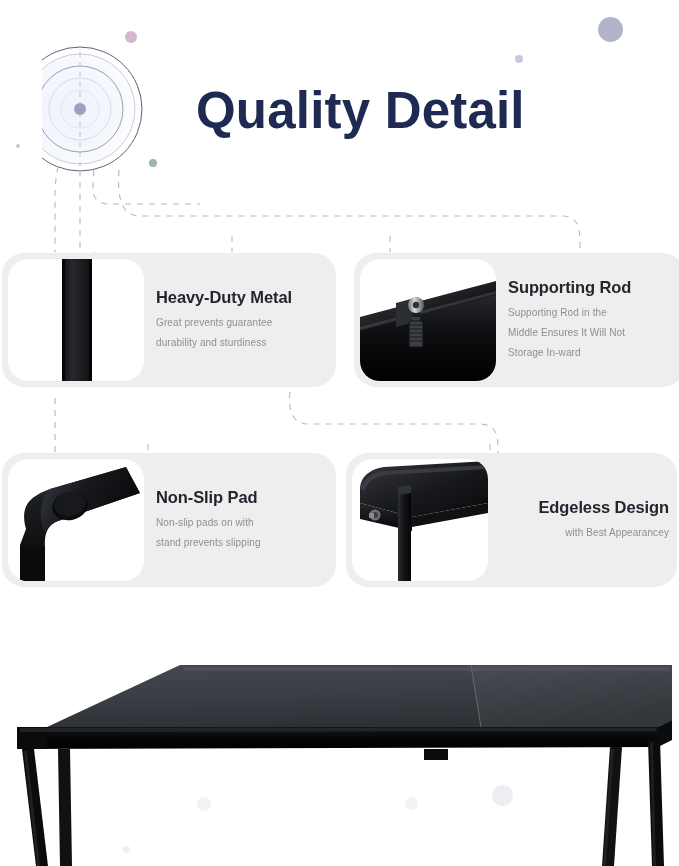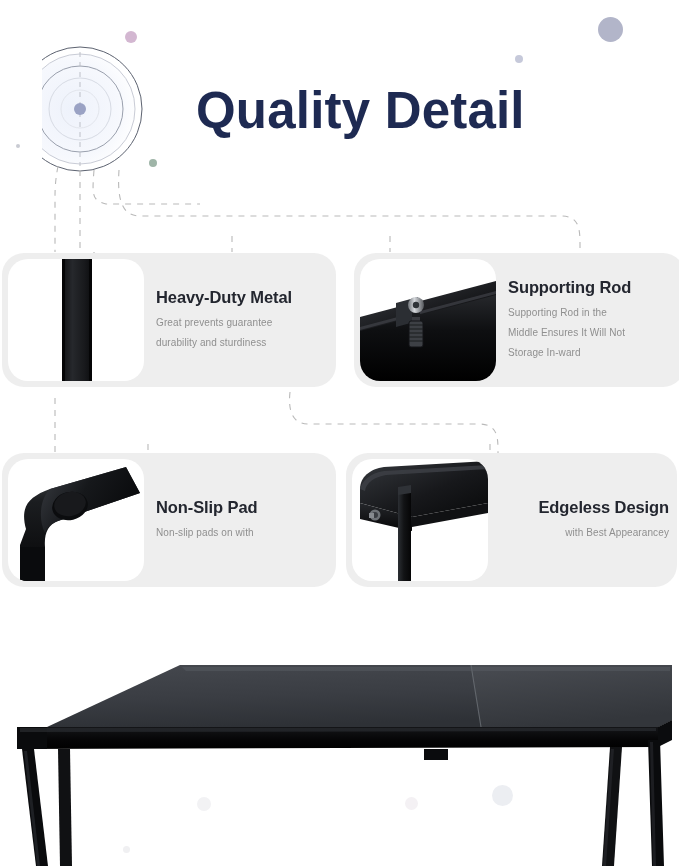--- a/index.html
+++ b/index.html
@@ -276,20 +276,21 @@
         <path d="M42 30 L 118 8 L 132 34 L 50 62 C 44 64, 39 68, 37 74 C 30 60, 32 40, 42 30 Z" fill="url(#footTop)"></path>
         <ellipse cx="62" cy="47" rx="18" ry="14" transform="rotate(-13 62 47)" fill="#0b0c0e"></ellipse>
         <ellipse cx="62" cy="45" rx="16" ry="12" transform="rotate(-13 62 45)" fill="#18191c"></ellipse>
         <path d="M12 88 L 37 88 L 37 122 L 12 122 Z" fill="#0a0b0d"></path>
       </svg>
     </div>
     <div class="card-text">
       <div class="card-title">Non-Slip Pad</div>
       <div class="card-desc">
         <span>Non-slip pads on with</span>
+        <span>stand prevents slipping</span>
       </div>
     </div>
   </div>
 
   <div class="card" style="left:346px; top:453px; width:331px; height:134px;text-align:right;">
     <div class="card-media">
       <svg width="136" height="122" viewBox="0 0 136 122" aria-hidden="true">
         <defs>
           <linearGradient id="topG" x1="0" y1="0" x2="1" y2="1">
             <stop offset="0%" stop-color="#34373c"></stop>

